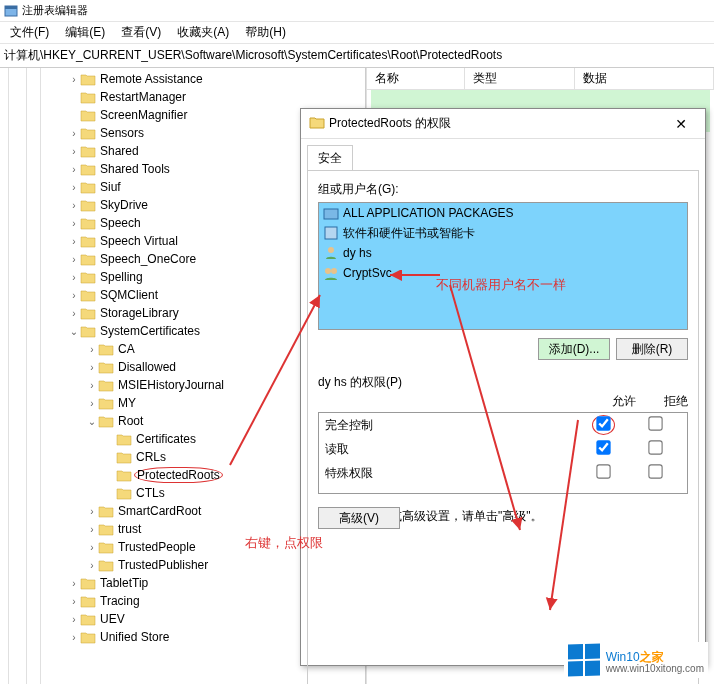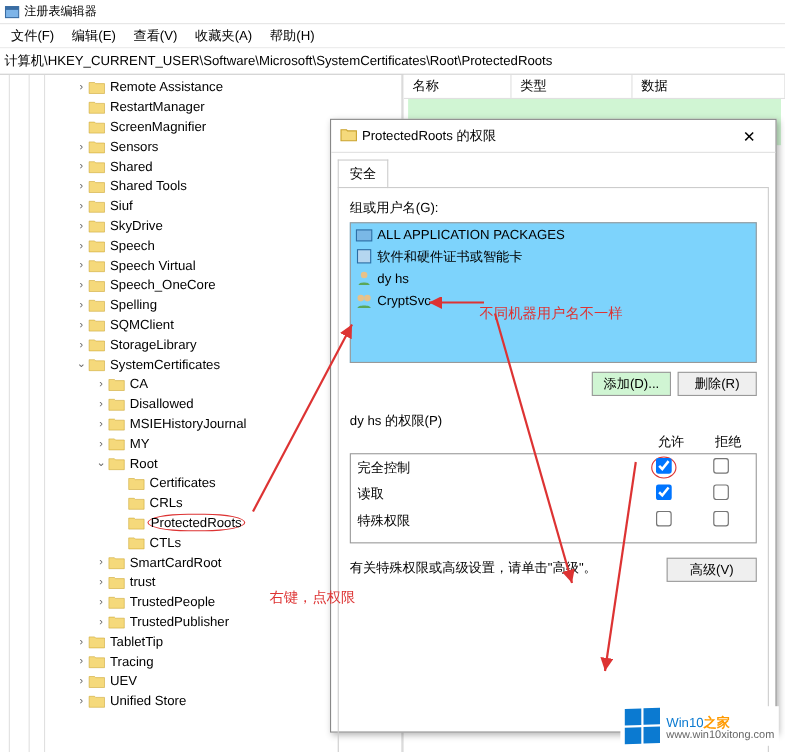--- a/index.html
+++ b/index.html
@@ -46,31 +46,31 @@
   .list-row { display: flex; align-items: center; height: 20px; padding: 0 4px; font-size: 12px; }
   .list-row .gicon { width: 16px; height: 16px; margin-right: 4px; }
   
   .btn-row { display: flex; justify-content: flex-end; margin-top: 8px; gap: 6px; }
   .win-btn { min-width: 72px; height: 22px; border: 1px solid #999; background: #efefef; font-size: 12px; display: inline-flex; align-items: center; justify-content: center; cursor: default; }
   .win-btn.hl { background: #d0f5d3; }
   
   .perm-label { font-size: 12px; margin-top: 14px; margin-bottom: 2px; }
   .perm-header { display: flex; font-size: 12px; margin-bottom: 2px; }
   .perm-header .spacer { flex:1; }
-  .perm-header .col { width: 52px; text-align: center; }
+  .perm-header .col { width: 52px; text-align: right; }
   
   .perm-box { border: 1px solid #999; background: #fff; height: 82px; }
   .perm-row { display: flex; align-items: center; height: 24px; padding: 0 6px; font-size: 12px; }
   .perm-row .name { flex: 1; }
   .perm-row .col { width: 52px; text-align: center; }
   .perm-row input { transform: scale(1.1); }
   .circle-red { display:inline-block; border:1.5px solid #d33; border-radius:50%; padding: 1px 4px; }
   
   .footnote { font-size: 12px; margin-top: 14px; }
-  .adv-btn-row { display:flex; justify-content:flex-end; margin-top: -18px; }
+  .adv-btn-row { display:flex; justify-content:flex-start; margin-top: -18px; }
   
   .dlg-footer { position:absolute; bottom:8px; left:0; right:0; display:flex; justify-content:center; gap:6px; }
   
   
   .anno { position:absolute; color:#d33; font-size:13px; font-weight:400; z-index:30; }
   .arrow { position:absolute; z-index:20; }
   
   
   .watermark { position:absolute; right:6px; bottom:6px; z-index:50; background:#fff; padding:2px 4px; display:flex; align-items:center; gap:6px; }
   .win-logo { width:32px; height:32px; display:grid; grid-template-columns:1fr 1fr; grid-template-rows:1fr 1fr; gap:2px; transform: skewY(-2deg); }

